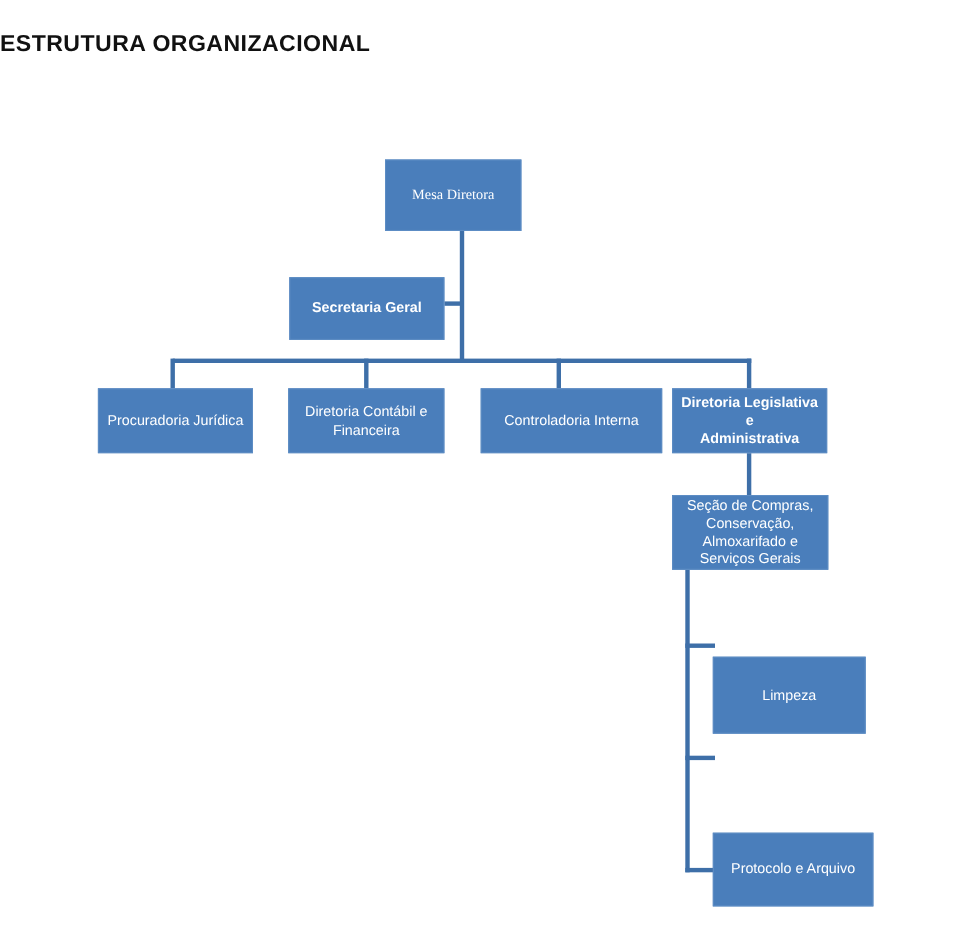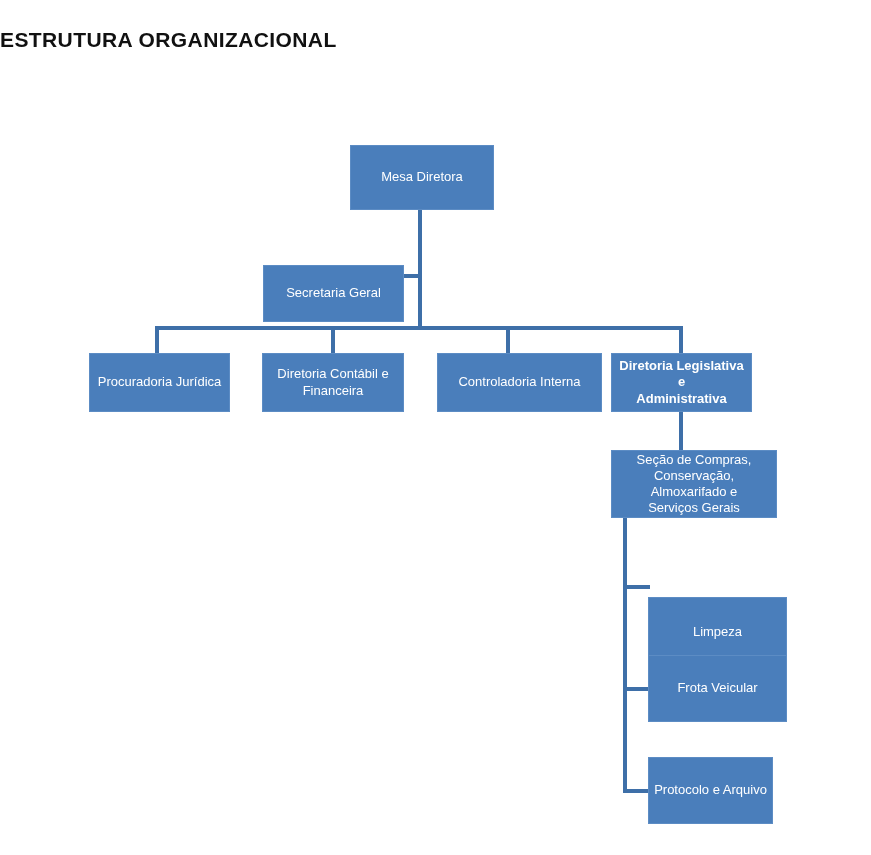--- a/index.html
+++ b/index.html
@@ -73,25 +73,25 @@
   <div class="connector v" style="left:506px; top:326px; height:27px;"></div>
   <div class="connector v" style="left:679px; top:326px; height:27px;"></div>
 
   <div class="connector v" style="left:679px; top:412px; height:38px;"></div>
 
   <div class="connector v" style="left:623px; top:518px; height:275px;"></div>
   <div class="connector h" style="left:623px; top:585px; width:27px;"></div>
   <div class="connector h" style="left:623px; top:687px; width:27px;"></div>
   <div class="connector h" style="left:623px; top:789px; width:27px;"></div>
 
-  <div class="node" style="left:350px; top:145px; width:144px; height:65px;">
+  <div class="node" style="left:350px; top:145px; width:124px; height:65px;font-family:Liberation Serif, serif;">
     <span class="node-label">Mesa Diretora</span>
   </div>
 
-  <div class="node" style="left:263px; top:265px; width:141px; height:57px;">
+  <div class="node" style="left:263px; top:252px; width:141px; height:57px;font-weight:bold;">
     <span class="node-label">Secretaria Geral</span>
   </div>
 
   <div class="node" style="left:89px; top:353px; width:141px; height:59px;">
     <span class="node-label">Procuradoria Jurídica</span>
   </div>
 
   <div class="node" style="left:262px; top:353px; width:142px; height:59px;">
     <span class="node-label">Diretoria Contábil e
 Financeira</span>
@@ -99,32 +99,29 @@
 
   <div class="node" style="left:437px; top:353px; width:165px; height:59px;">
     <span class="node-label">Controladoria Interna</span>
   </div>
 
   <div class="node" style="left:611px; top:353px; width:141px; height:59px;font-weight:bold;">
     <span class="node-label">Diretoria Legislativa e
 Administrativa</span>
   </div>
 
-  <div class="node" style="left:611px; top:450px; width:166px; height:68px;">
+  <div class="node" style="left:611px; top:450px; width:142px; height:68px;">
     <span class="node-label">Seção de Compras,
 Conservação,
 Almoxarifado e
 Serviços Gerais</span>
   </div>
 
   <div class="node" style="left:648px; top:552px; width:139px; height:70px;margin-top:45px;">
     <span class="node-label">Limpeza</span>
   </div>
 
-  <div class="node" style="left:648px; top:655px; width:139px; height:67px;">
-    <span class="node-label">Frota Veicular</span>
-  </div>
 
-  <div class="node" style="left:648px; top:757px; width:125px; height:67px;">
+  <div class="node" style="left:648px; top:757px; width:146px; height:67px;">
     <span class="node-label">Protocolo e Arquivo</span>
   </div>
 
 </div>
 
 </body></html>

